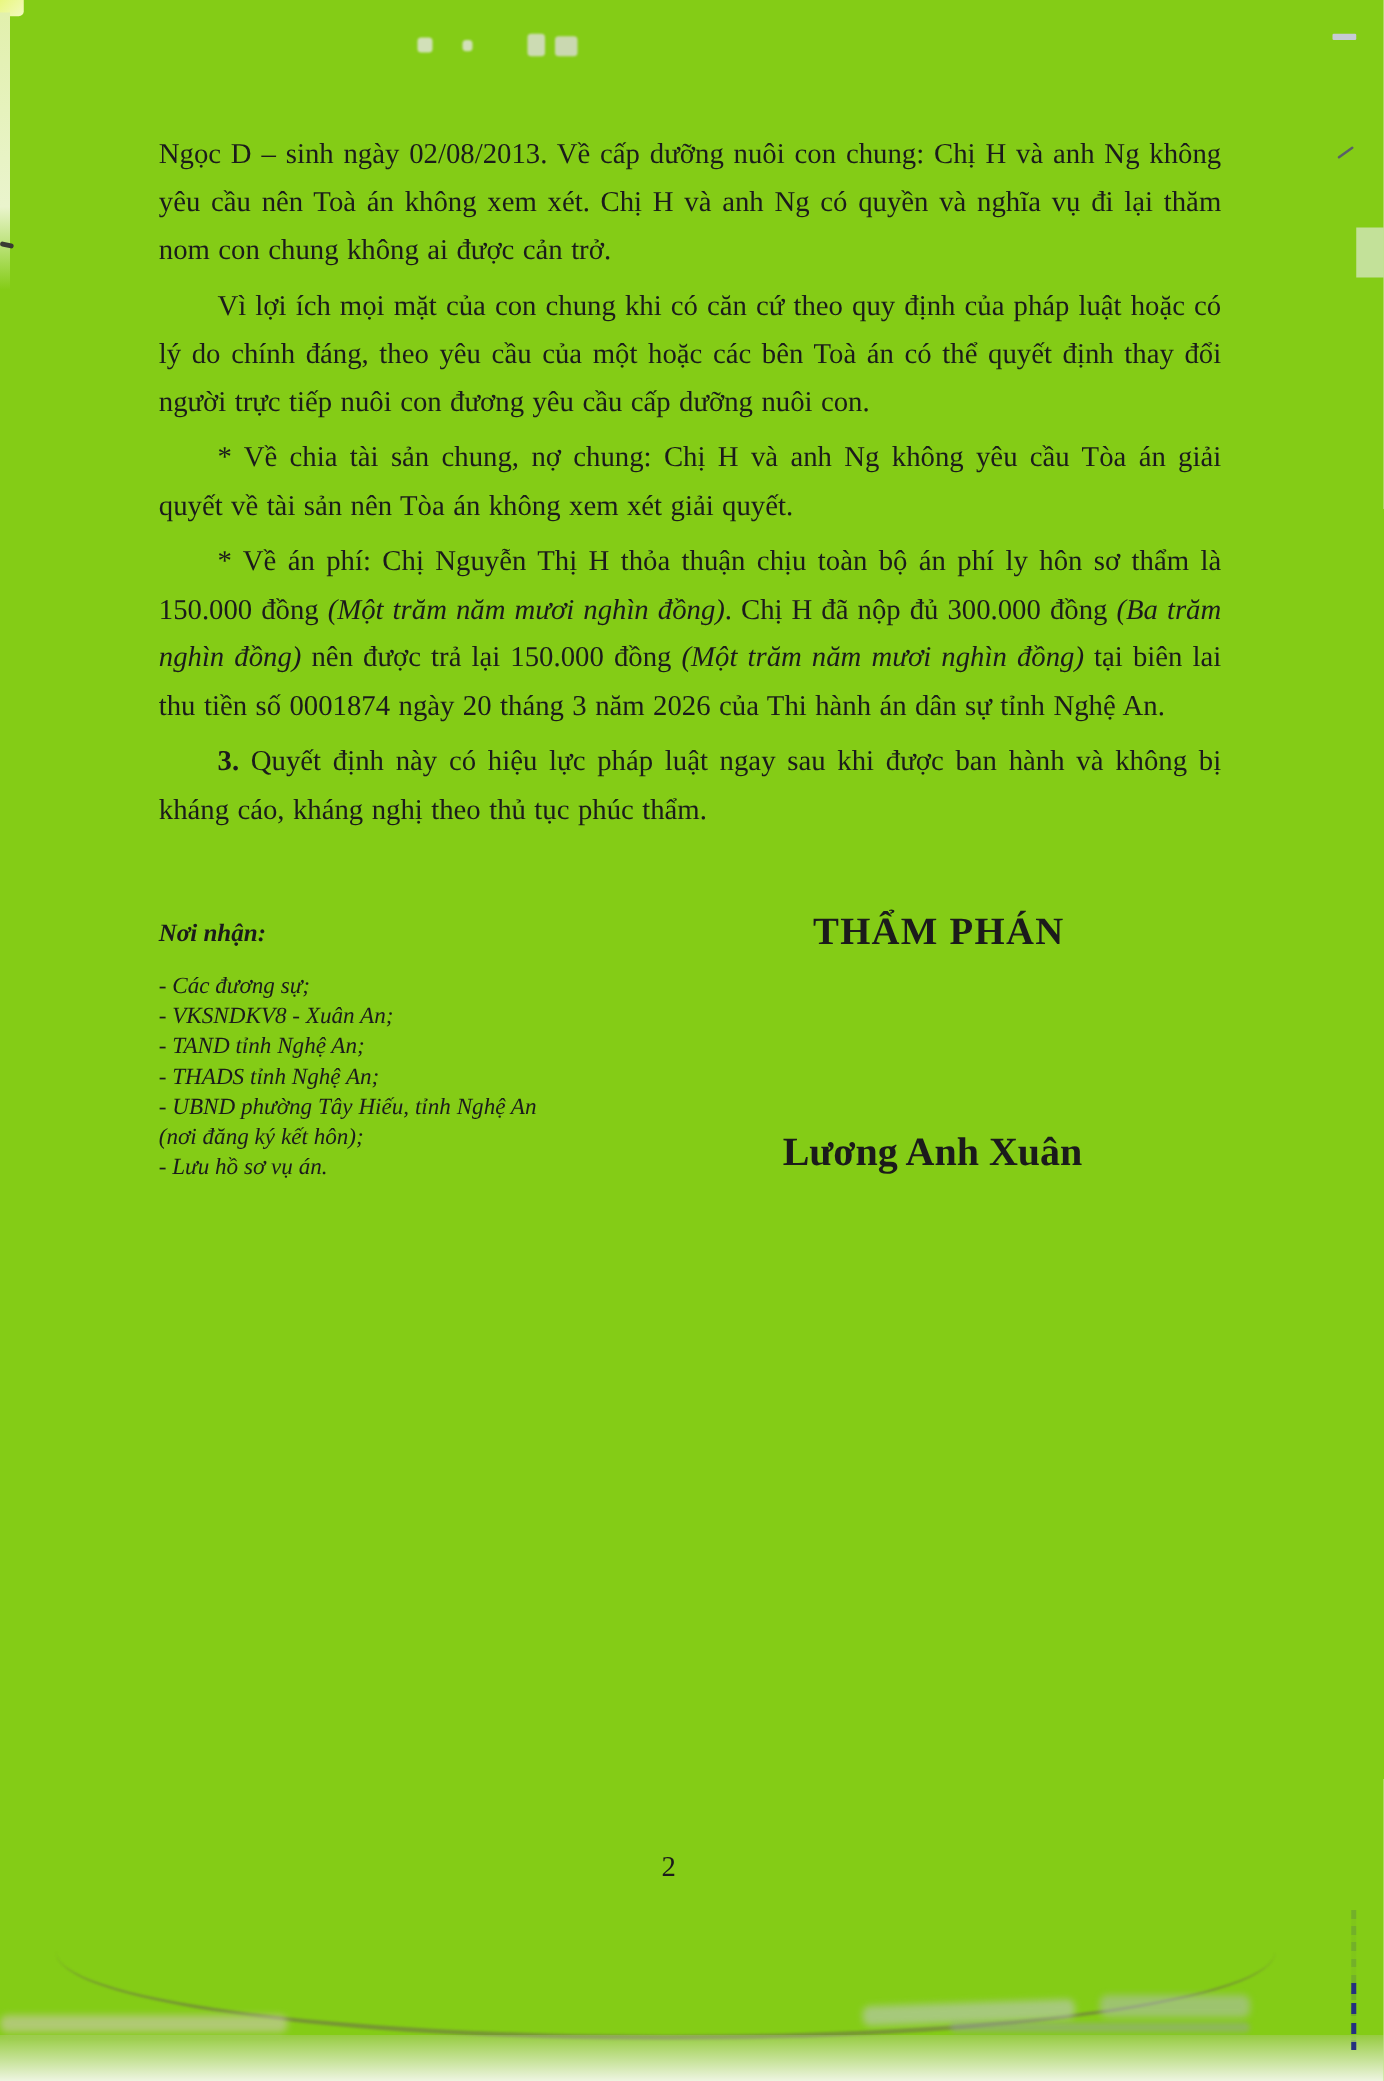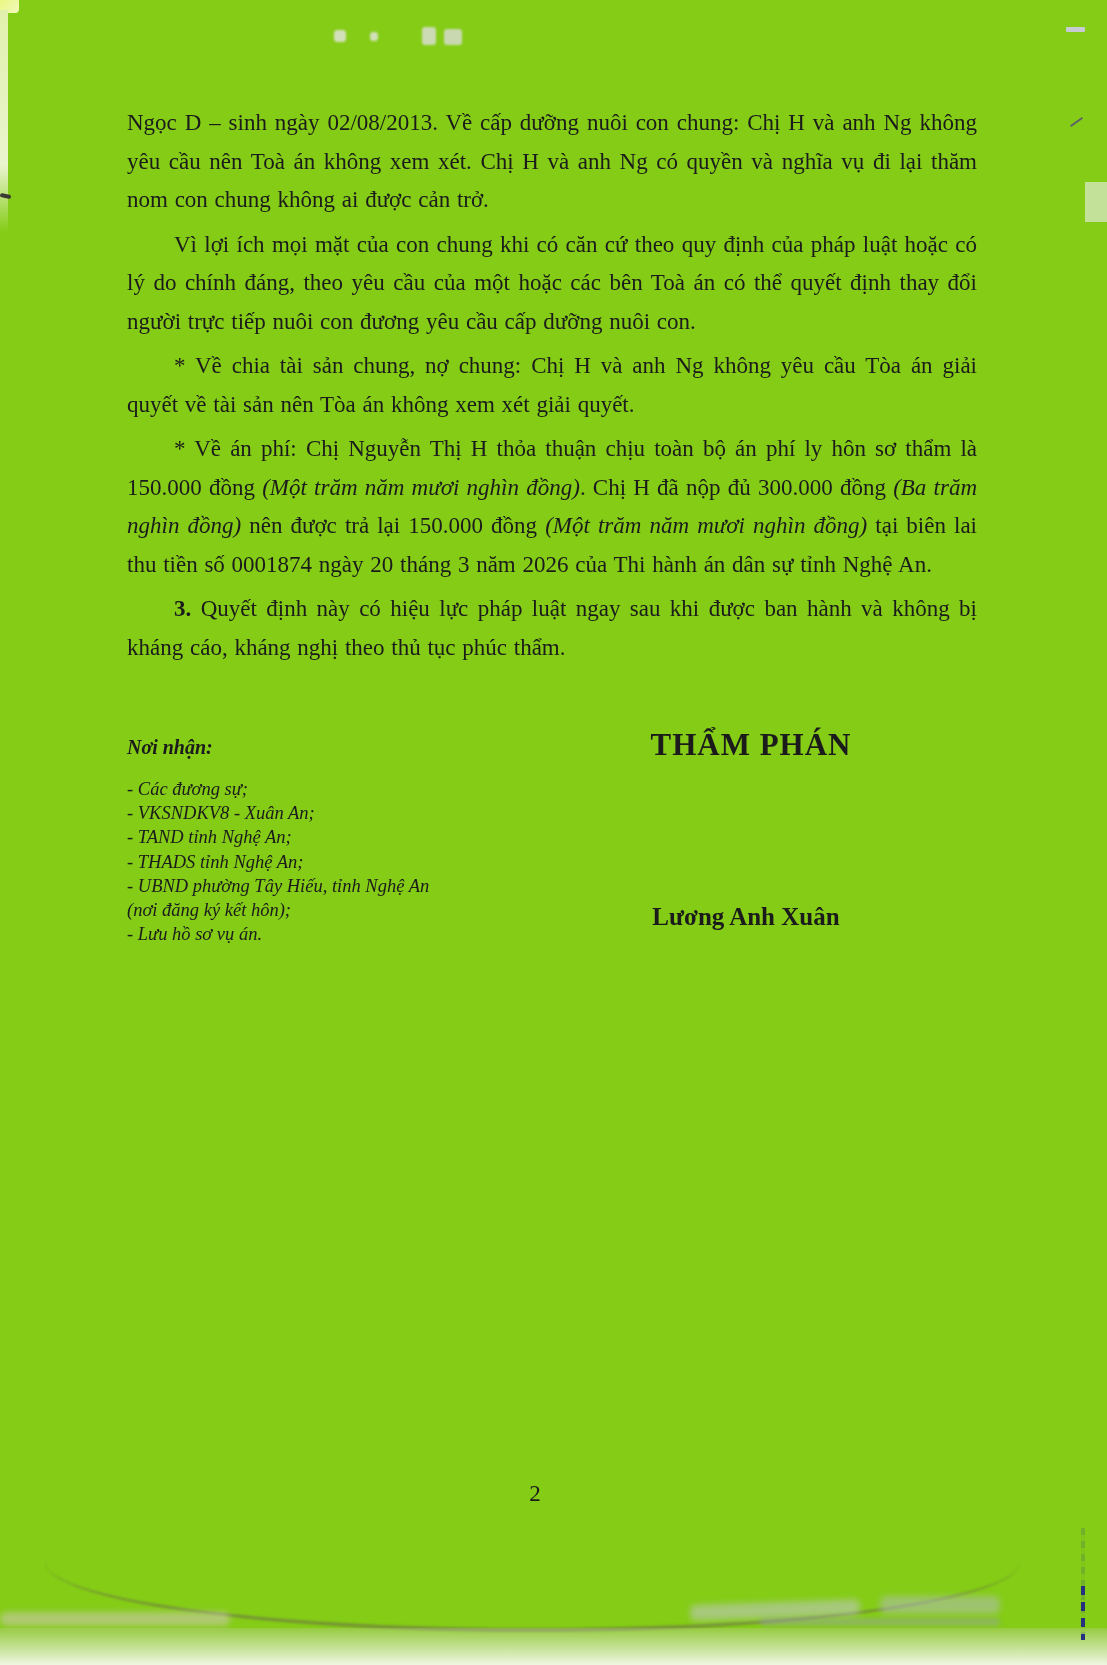--- a/index.html
+++ b/index.html
@@ -34,21 +34,21 @@
   }
   .recipients .heading {
     font-weight: bold; font-size: 20px; line-height: 26px; margin-bottom: 17px;
   }
   .sig-title {
     position: absolute; left: 600px; top: 727px; width: 302px;
     text-align: center; font-weight: bold; font-size: 31px; letter-spacing: 1px;
   }
   .sig-name {
     position: absolute; left: 595px; top: 903px; width: 302px;
-    text-align: center; font-weight: bold; font-size: 25px;
+    text-align: center; font-weight: bold; font-size: 32px;
   }
   .page-num {
     position: absolute; left: 505px; top: 1481px; width: 60px;
     text-align: center; font-size: 23px;
   }
 
   
   .green-corner {
     position: absolute; left: 0; top: 0; width: 19px; height: 13px;
     background: linear-gradient(135deg, #e9f77f, #f2f9c0);

